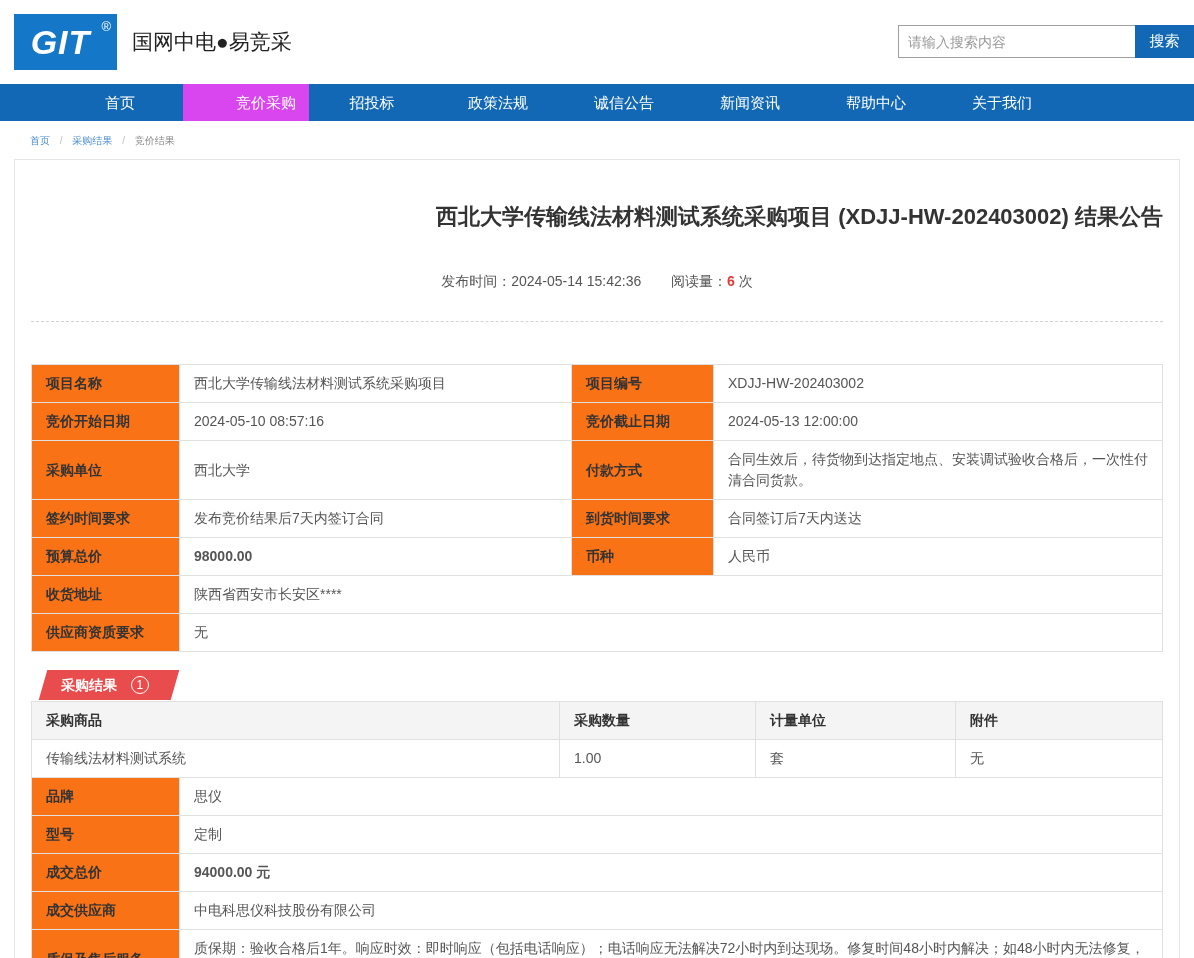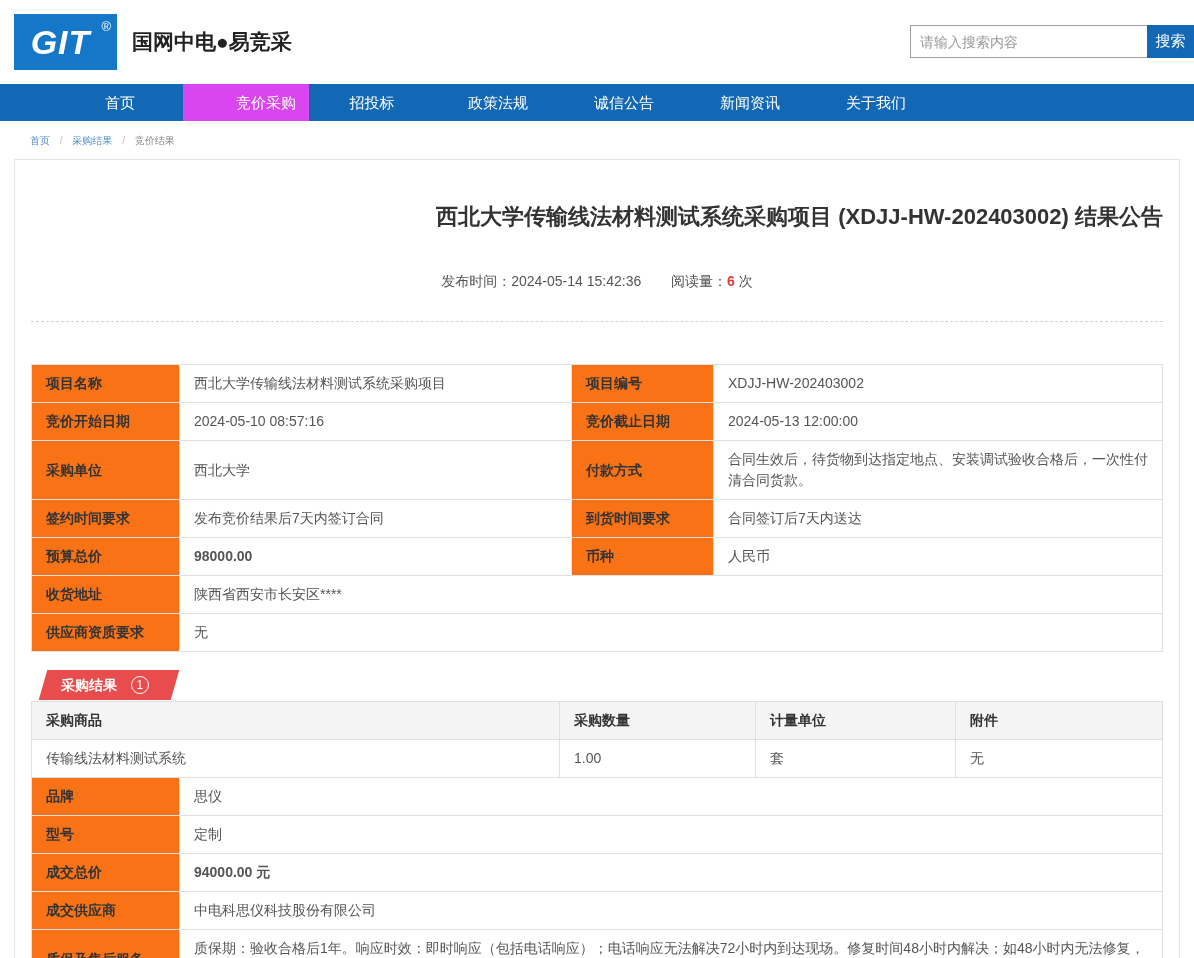--- a/index.html
+++ b/index.html
@@ -7,26 +7,26 @@
     font-family:"Liberation Sans","DejaVu Sans",sans-serif; }
 
   
   .header { position:relative; height:84px; background:#fff; }
   .logo { position:absolute; left:14px; top:14px; width:103px; height:56px;
     background:#1577c8; color:#fff; text-align:center; cursor:pointer; }
   .logo-txt { font-style:italic; font-weight:bold; font-size:34px; line-height:56px;
     letter-spacing:1px; padding-right:10px; }
   .logo-reg { position:absolute; right:6px; top:5px; font-size:13px; font-style:normal; }
   .brand { position:absolute; left:132px; top:0; height:84px; line-height:84px;
-    font-size:21px; font-weight:bold; color:#222; }
+    font-size:21px; font-weight:normal; color:#222; }
   .search-box { position:absolute; right:0; top:25px; display:flex; }
   .search-input { width:237px; height:33px; border:1px solid #9f9f9f; border-right:none;
     padding:0 9px; font-size:14px; color:#444; outline:none; }
   .search-input::placeholder { color:#9a9a9a; }
-  .search-btn { width:47px; height:33px; background:#1268b5; color:#fff; border:none;
+  .search-btn { width:59px; height:33px; background:#1268b5; color:#fff; border:none;
     font-size:15px; cursor:pointer; }
 
   
   .nav { height:37px; background:#1268b5; display:flex; padding-left:57px; }
   .nav-item { width:126px; line-height:37px; text-align:center; color:#fff;
     font-size:15px; cursor:pointer; }
   .nav-item.active { background:#d946ef;padding-left:40px; }
 
   
   .breadcrumb { padding:13px 0 11px 30px; font-size:10px; color:#999; }
@@ -83,20 +83,21 @@
   </div>
 </div>
 
 <div class="nav">
   <div class="nav-item">首页</div>
   <div class="nav-item active">竞价采购</div>
   <div class="nav-item">招投标</div>
   <div class="nav-item">政策法规</div>
   <div class="nav-item">诚信公告</div>
   <div class="nav-item">新闻资讯</div>
+  <div class="nav-item">帮助中心</div>
   <div class="nav-item">关于我们</div>
 </div>
 
 <div class="breadcrumb">
   <a class="crumb-link">首页</a>
   <span class="crumb-sep">/</span>
   <a class="crumb-link">采购结果</a>
   <span class="crumb-sep">/</span>
   <span class="crumb-cur">竞价结果</span>
 </div>

